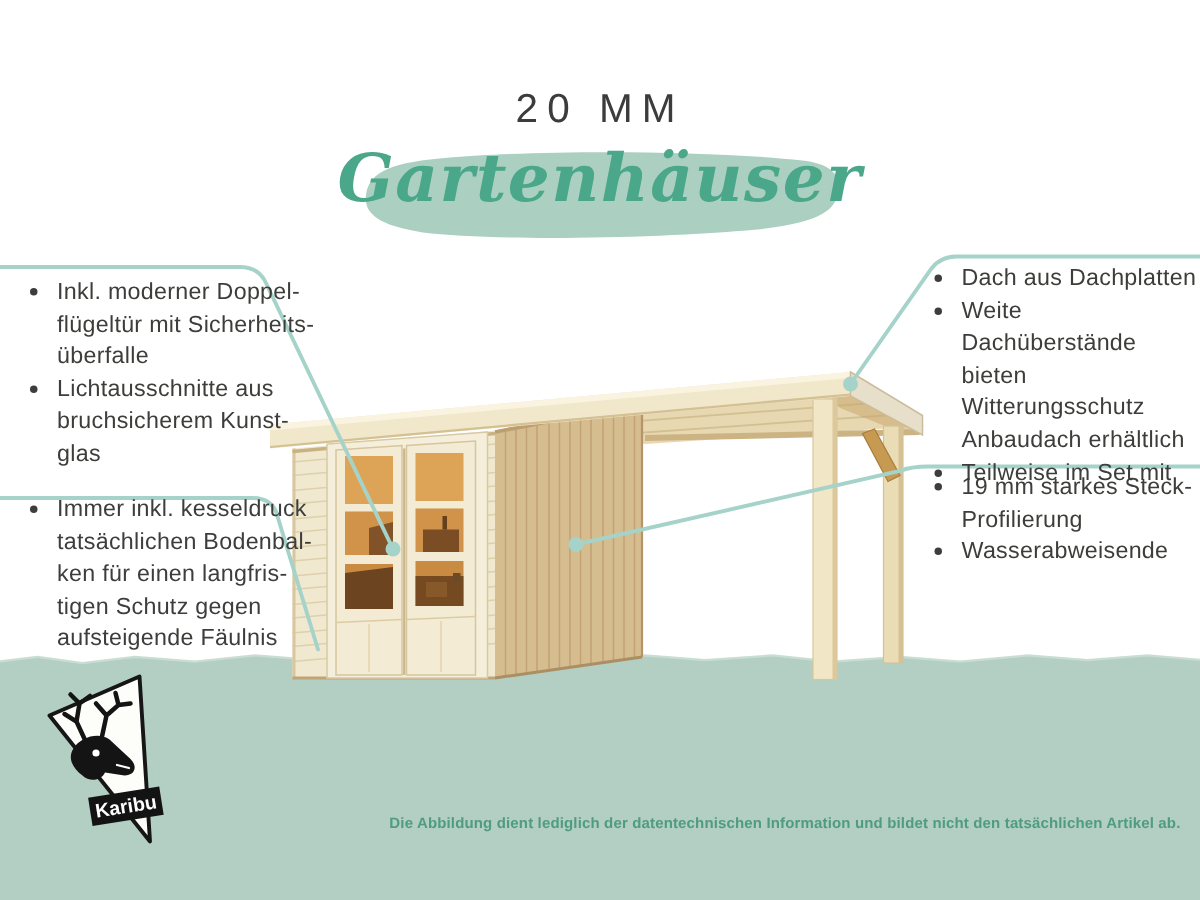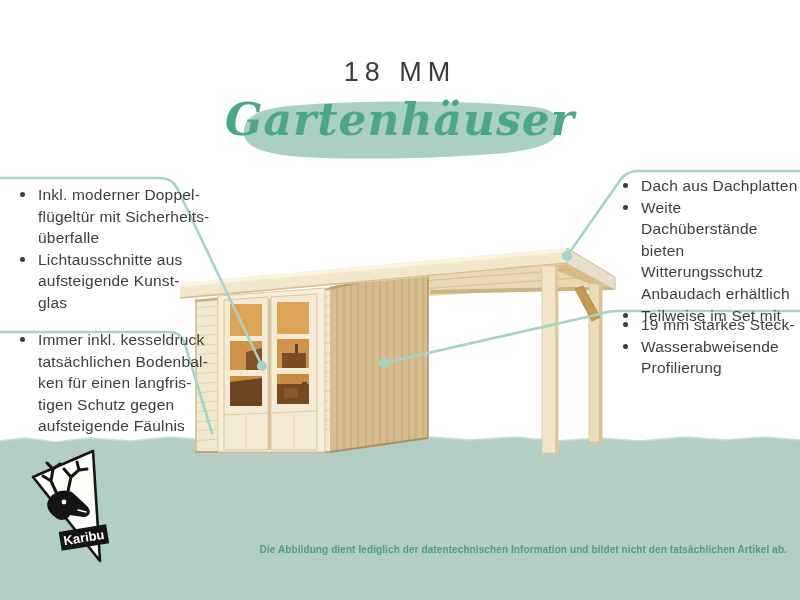--- a/index.html
+++ b/index.html
@@ -171,21 +171,21 @@
         <circle cx="64" cy="502" r="2.4" fill="#ffffff"></circle>
         <path d="M78,510 L86,512" stroke="#ffffff" stroke-width="1.5" stroke-linecap="round"></path>
       </g>
       <g transform="rotate(-9 84 538)">
         <rect x="60" y="528" width="48" height="19" fill="#131313"></rect>
         <text x="84" y="542" text-anchor="middle" font-size="13" font-weight="bold" fill="#ffffff" font-family="Liberation Sans, sans-serif">Karibu</text>
       </g>
     </g>
   </svg>
 
-  <div class="mm-title">18 MM</div>
+  <div class="mm-title">20 MM</div>
   <div class="script-title">Gartenhäuser</div>
 
   <div class="block lt">
     <div class="row">
         <span class="dot"></span>
         <span>Inkl. moderner Doppel-</span>
       </div>
     <div class="row">
         <span class="dot off"></span>
         <span>flügeltür mit Sicherheits-</span>
@@ -193,21 +193,21 @@
     <div class="row">
         <span class="dot off"></span>
         <span>überfalle</span>
       </div>
     <div class="row">
         <span class="dot"></span>
         <span>Lichtausschnitte aus</span>
       </div>
     <div class="row">
         <span class="dot off"></span>
-        <span>aufsteigende Kunst-</span>
+        <span>bruchsicherem Kunst-</span>
       </div>
     <div class="row">
         <span class="dot off"></span>
         <span>glas</span>
       </div>
   </div>
 
   <div class="block lb">
     <div class="row">
         <span class="dot"></span>
@@ -253,24 +253,24 @@
         <span>Teilweise im Set mit</span>
       </div>
   </div>
 
   <div class="block rm">
     <div class="row">
         <span class="dot"></span>
         <span>19 mm starkes Steck-</span>
       </div>
     <div class="row">
+        <span class="dot off"></span>
+        <span>Profilierung</span>
+      </div>
+    <div class="row">
         <span class="dot"></span>
         <span>Wasserabweisende</span>
       </div>
-    <div class="row">
-        <span class="dot off"></span>
-        <span>Profilierung</span>
-      </div>
   </div>
 
   <div class="disclaimer">Die Abbildung dient lediglich der datentechnischen Information und bildet nicht den tatsächlichen Artikel ab.</div>
 
 </div>
 
 </body></html>

